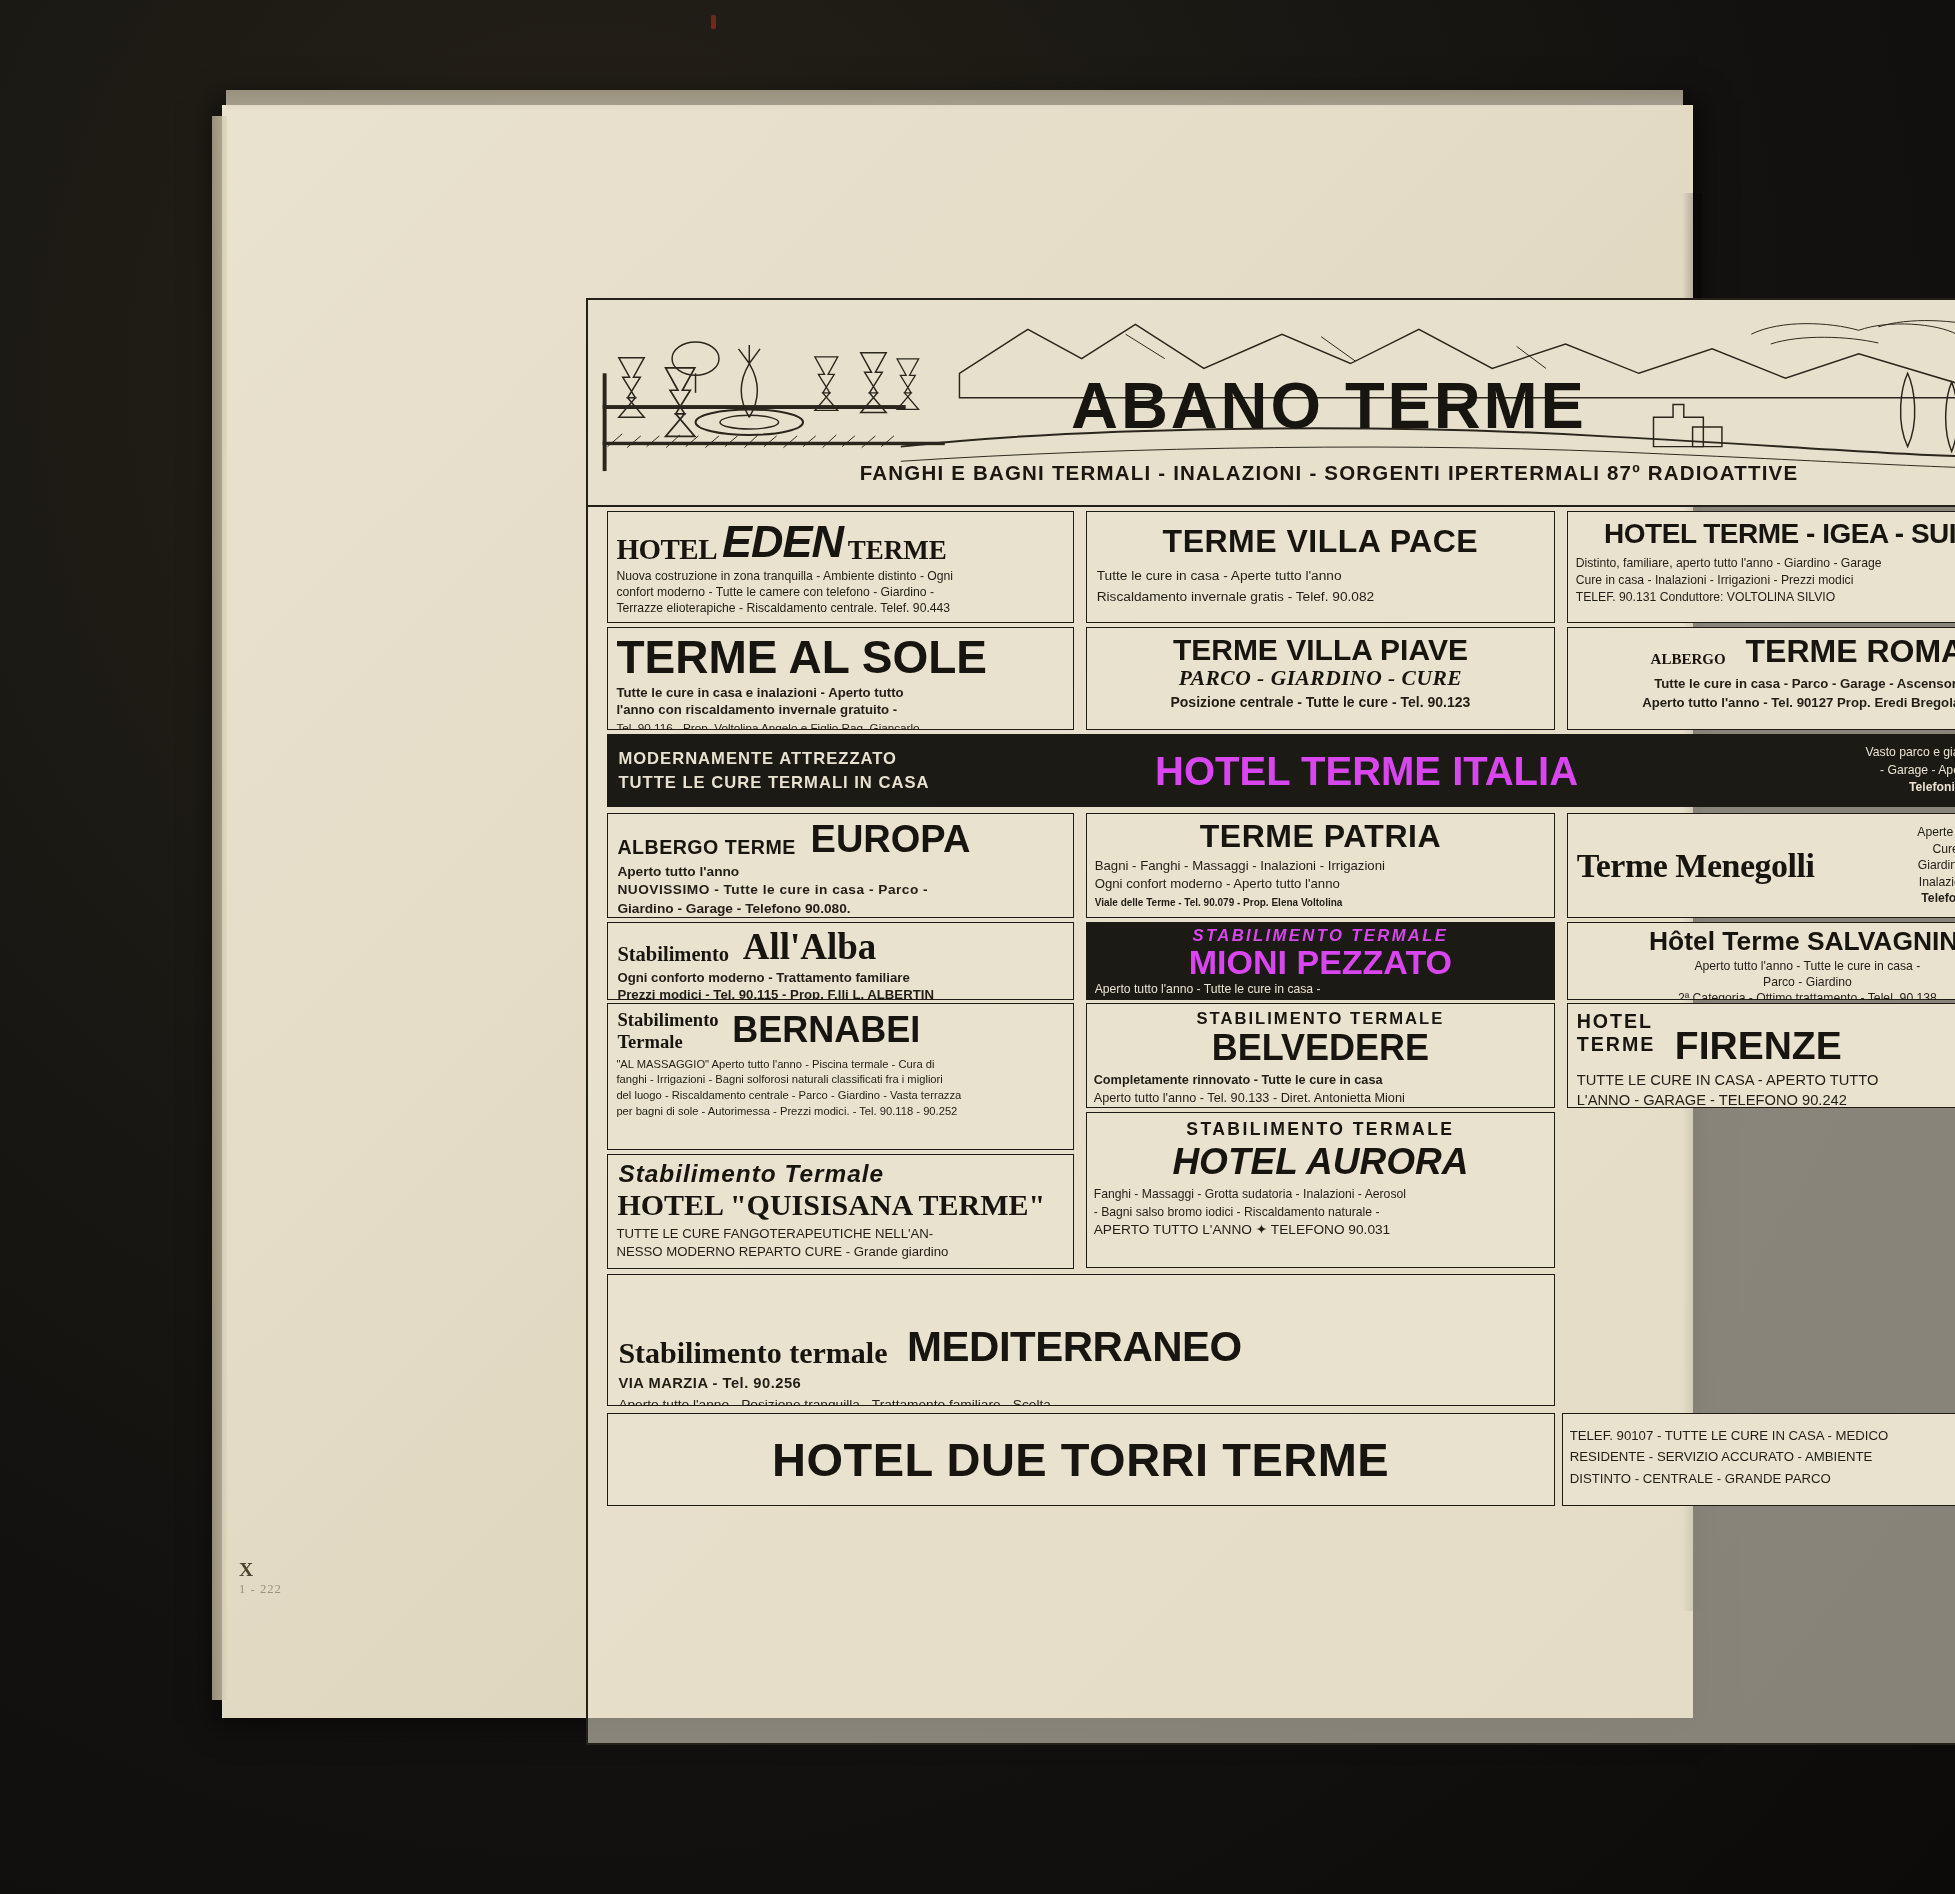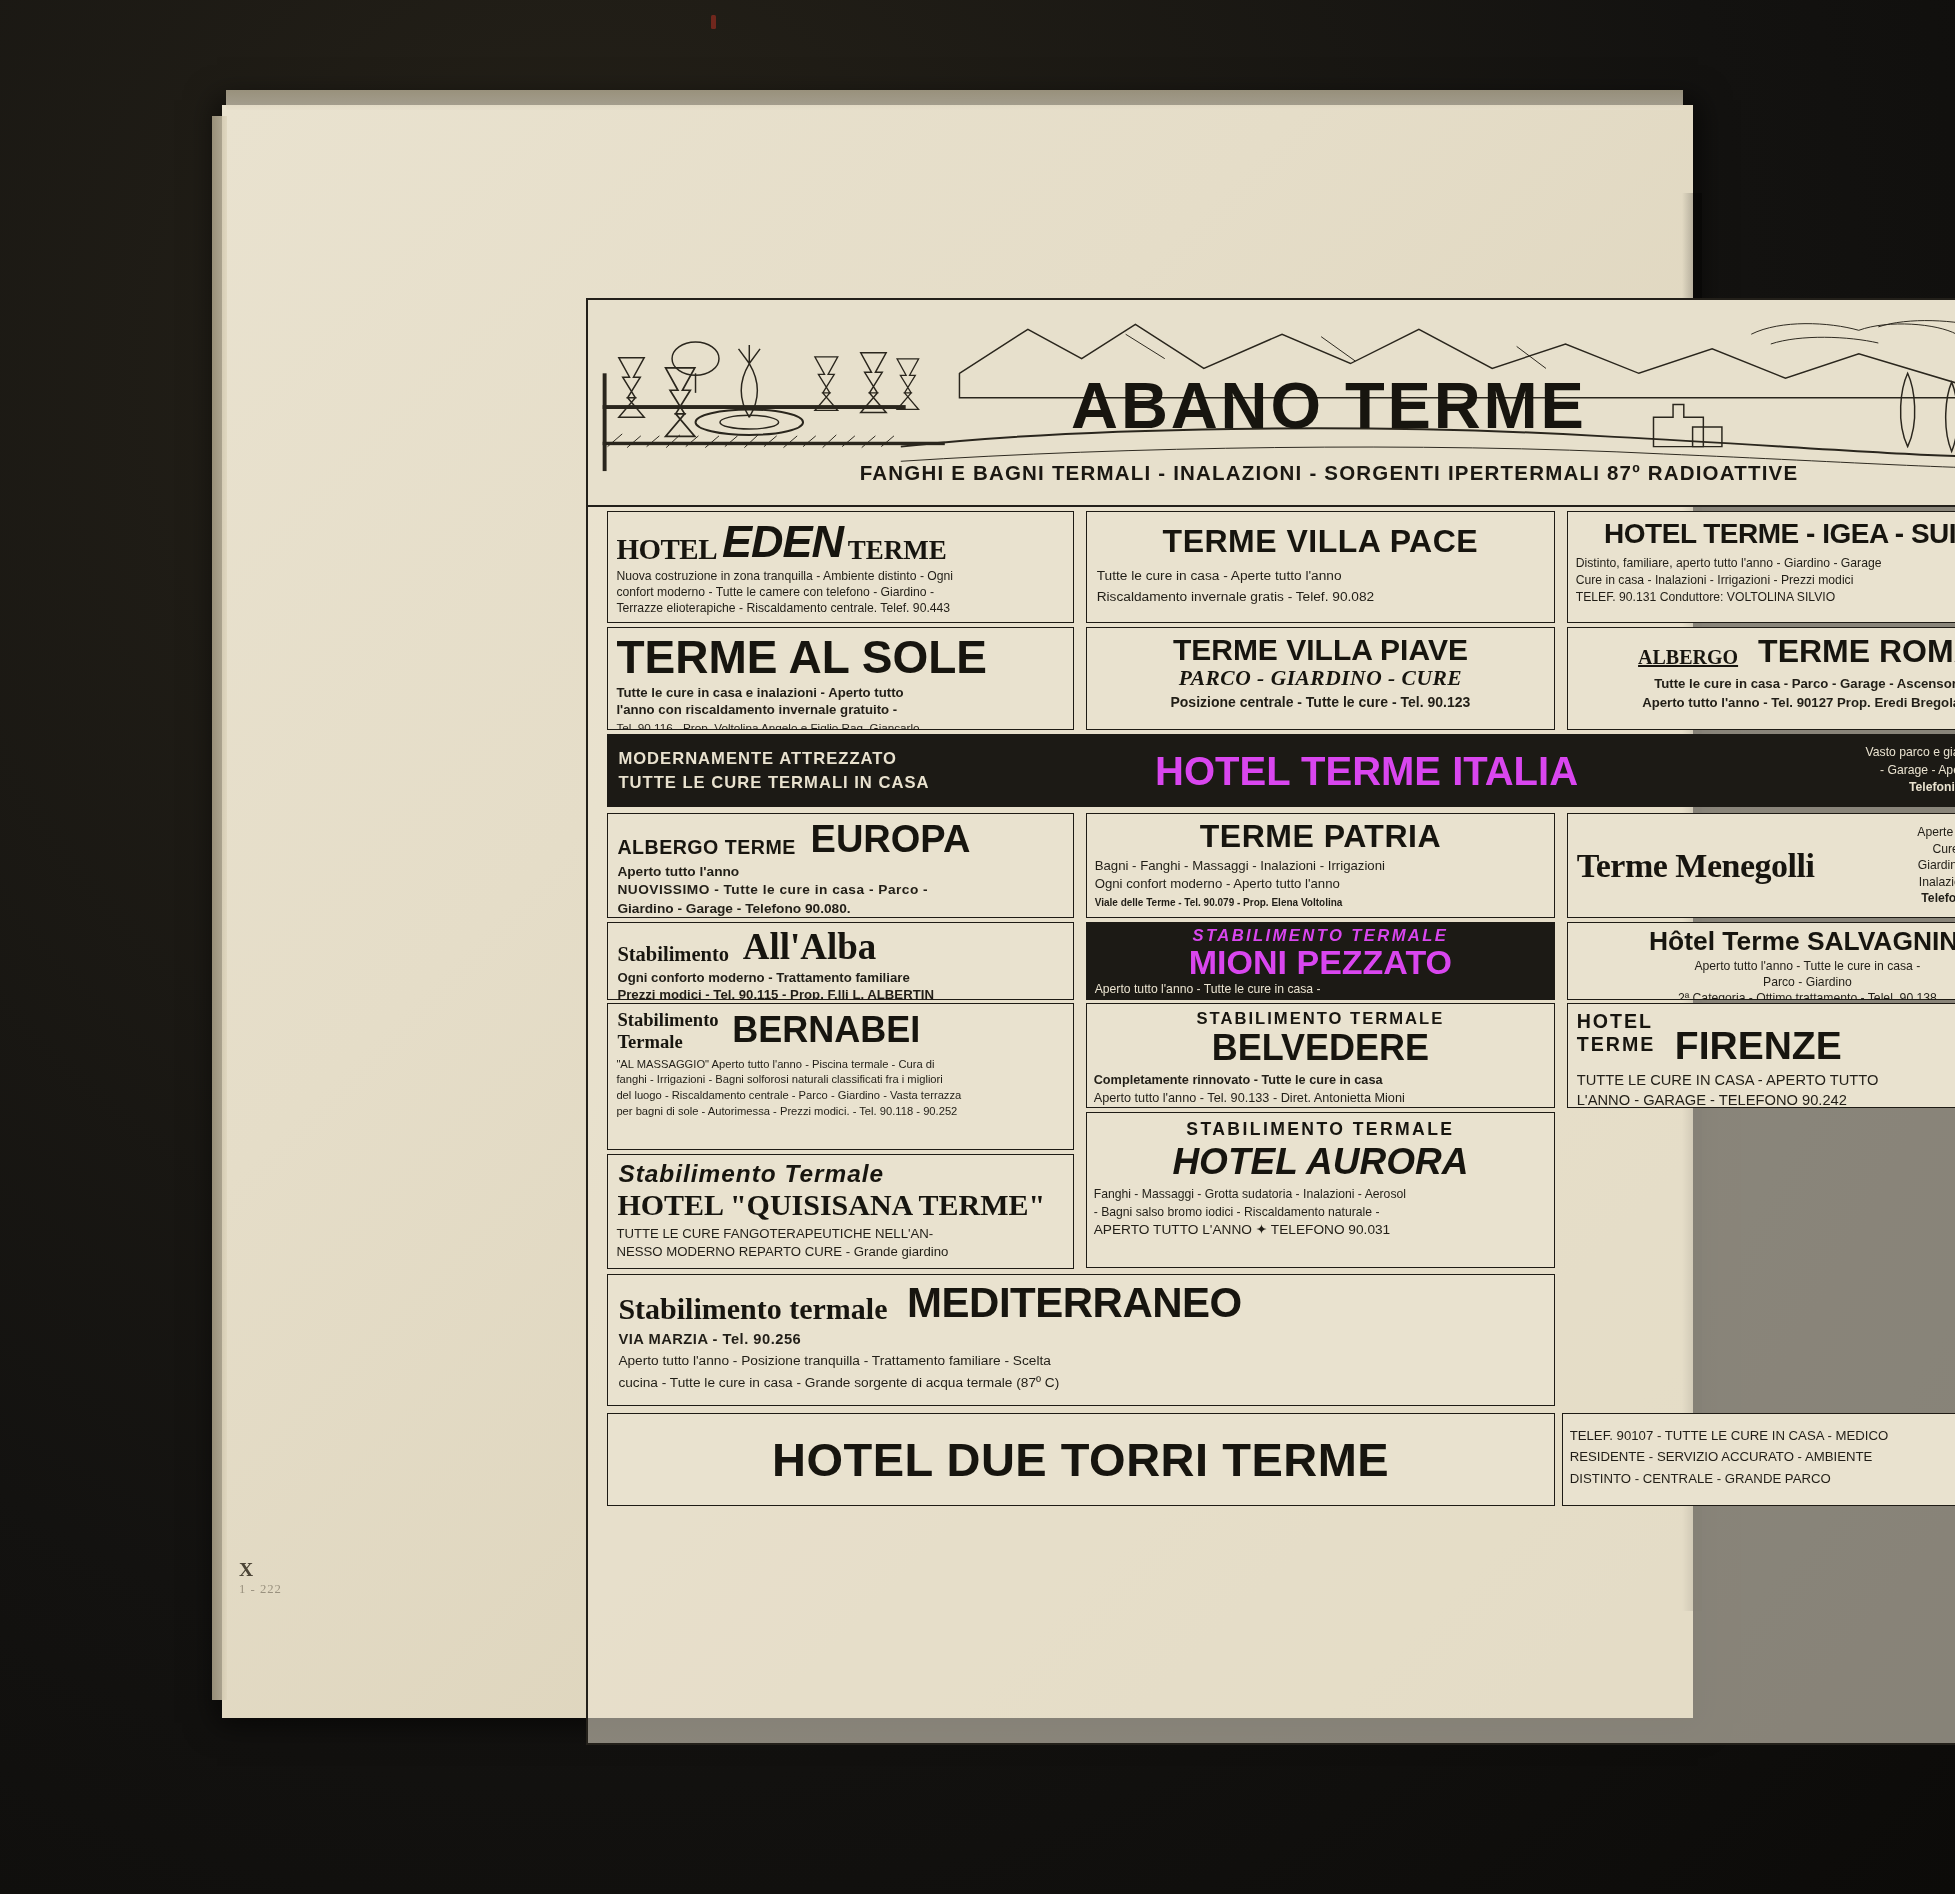--- a/index.html
+++ b/index.html
@@ -176,21 +176,21 @@
       </div>
 
       <div class="ad" style="left:494px;top:116px;width:469px;height:103px;">
         <div class="hl center" style="font-size:30px;padding:6.8px 0 0 0;">TERME VILLA PIAVE</div>
         <div class="hl center ital serif" style="font-size:21.5px;padding:2.9px 0 0 0;letter-spacing:0.5px;">PARCO - GIARDINO - CURE</div>
         <div class="bd center" style="padding:4.9px 0 0 0;font-size:14px;font-weight:bold;">Posizione centrale - Tutte le cure - Tel. 90.123</div>
       </div>
 
       <div class="ad" style="left:975px;top:116px;width:481px;height:103px;">
         <div style="display:flex;align-items:flex-end;justify-content:center;padding:6.8px 0 0 0;">
-          <span class="hl serif" style="font-size:20px;margin-right:20px;text-decoration:underline;">ALBERGO</span>
+          <span class="hl serif" style="font-size:15px;margin-right:20px;">ALBERGO</span>
           <span class="hl" style="font-size:32px;">TERME ROMA</span>
         </div>
         <div class="bd center" style="padding:6.8px 4.9px 0 4.9px;font-size:13.2px;line-height:19.6px;font-weight:bold;">
           <div>Tutte le cure in casa - Parco - Garage - Ascensori</div>
           <div>Aperto tutto l'anno - Tel. 90127 Prop. Eredi Bregolato</div>
         </div>
       </div>
 
       <div class="ad inv" style="left:14.7px;top:223px;width:1442px;height:73px;display:flex;align-items:center;">
         <div style="width:401px;padding-left:10.8px;font-size:16.6px;line-height:23.5px;font-weight:bold;letter-spacing:1px;">
@@ -320,21 +320,21 @@
         <div class="bd" style="padding:5.9px 6.8px 0 6.8px;font-size:12.2px;line-height:17.6px;">
           <div>Fanghi - Massaggi - Grotta sudatoria - Inalazioni - Aerosol</div>
           <div>- Bagni salso bromo iodici - Riscaldamento naturale -</div>
           <div style="font-size:13.7px;">APERTO TUTTO L'ANNO  ✦  TELEFONO  90.031</div>
         </div>
       </div>
 
       <div class="ad" style="left:14.7px;top:763px;width:948px;height:132px;">
         <div style="display:flex;align-items:flex-end;padding:6.8px 0 0 10.8px;">
           <span class="hl serif" style="font-size:30px;">Stabilimento termale</span>
-          <span class="hl" style="font-size:42px;margin-left:19.6px;letter-spacing:-0.5px;">MEDITERRANEO</span>
+          <span class="hl" style="font-size:42px;margin-left:19.6px;letter-spacing:-0.5px;margin-top:44px;">MEDITERRANEO</span>
         </div>
         <div class="bd" style="padding:4.9px 10.8px 0 10.8px;font-size:14.7px;line-height:21.5px;">
           <div style="font-weight:bold;letter-spacing:0.5px;">VIA MARZIA  -  Tel. 90.256</div>
           <div style="font-size:13.7px;">Aperto tutto l'anno - Posizione tranquilla - Trattamento familiare - Scelta</div>
           <div style="font-size:13.7px;">cucina - Tutte le cure in casa - Grande sorgente di acqua termale (87º C)</div>
         </div>
       </div>
 
       <div class="ad" style="left:14.7px;top:902px;width:948px;height:93px;display:flex;align-items:center;justify-content:center;">
         <div class="hl" style="font-size:47px;letter-spacing:0.5px;">HOTEL DUE TORRI TERME</div>

